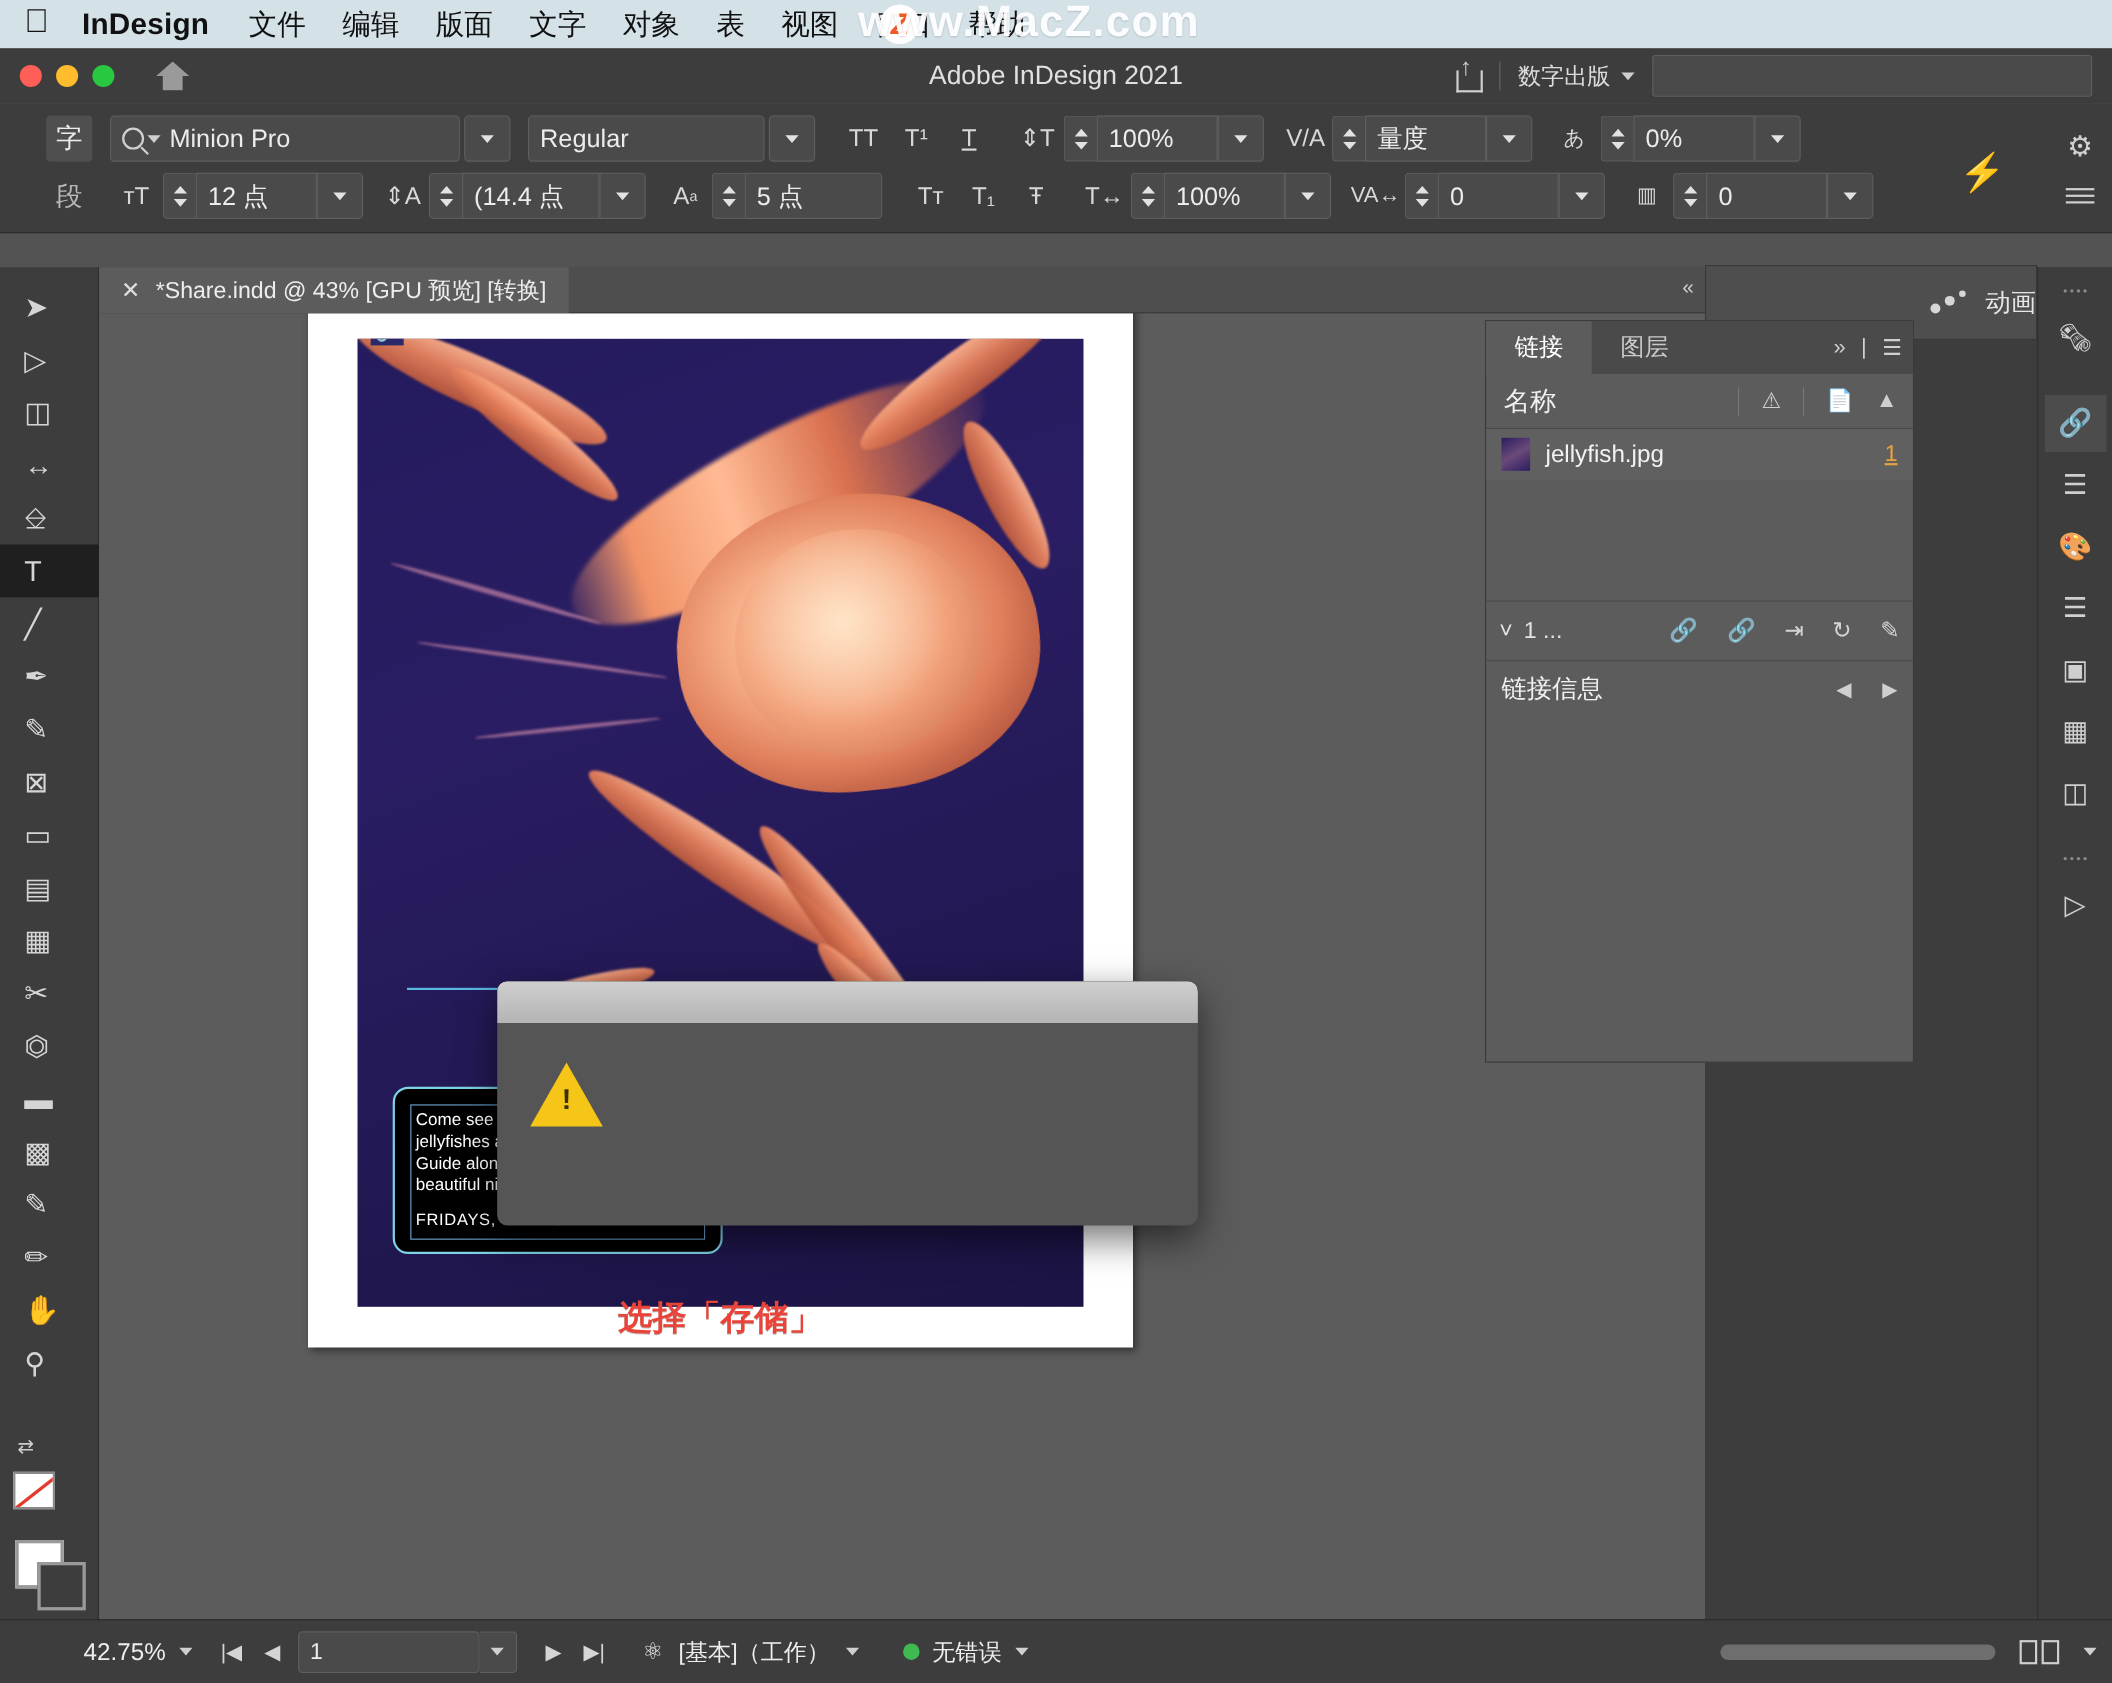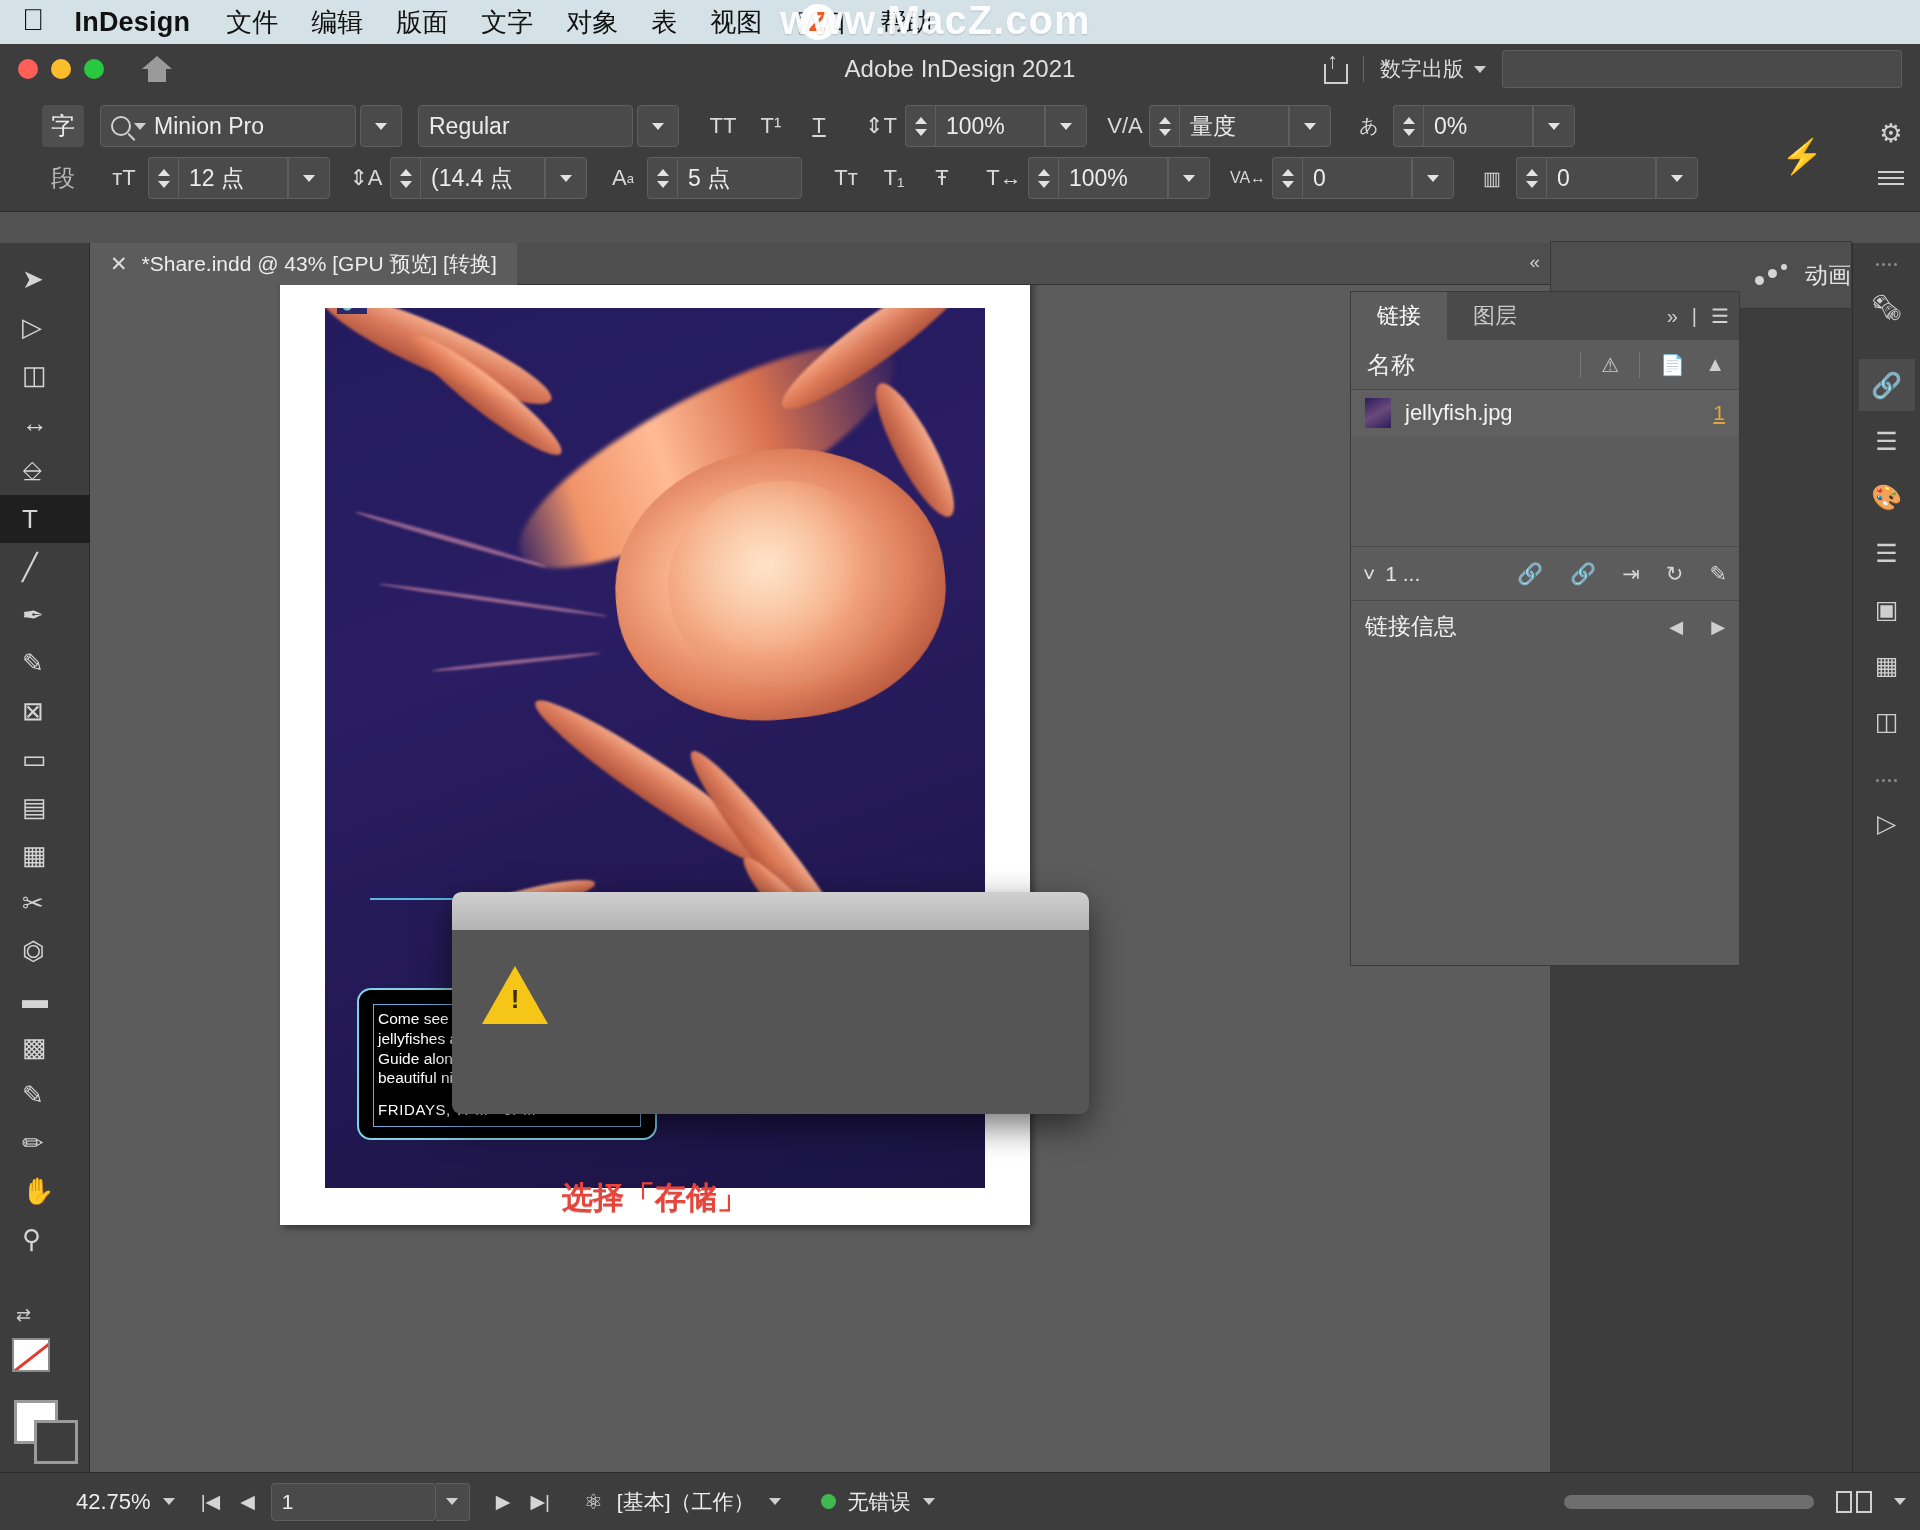--- a/index.html
+++ b/index.html
@@ -462,21 +462,21 @@
       </div>
       <div class="tb-search" placeholder=""></div>
     </div>
   </div>
 
   <div class="ctrlpanel">
 
     <div class="ctrl-row r1">
       <div class="mode-btn">字</div>
       <div class="fld-grp">
-        <div class="fld" style="width:256px">
+        <div class="fld" style="width:318px">
           <span class="search-ico-small"></span>
           <span class="caret-dn" style="margin-right:8px"></span>
           <span>Minion Pro</span>
         </div>
         <div class="drop-btn">
             <span class="caret-dn"></span>
           </div>
       </div>
       <div class="fld-grp" style="margin-left:16px">
         <div class="fld" style="width:215px">
@@ -577,21 +577,21 @@
             <span class="up"></span>
             <span class="dn"></span>
           </div>
         <div class="fld" style="width:110px;border-radius:0">
           <span>100%</span>
         </div>
         <div class="drop-btn" style="margin-left:0;border-radius:0 4px 4px 0">
             <span class="caret-dn"></span>
           </div>
       </div>
-      <div class="ico-btn" style="margin-left:18px;font-size:16px">VA↔</div>
+      <div class="ico-btn" style="margin-left:18px;font-size:20px">VA↔</div>
       <div class="fld-grp">
         <div class="stepper">
             <span class="up"></span>
             <span class="dn"></span>
           </div>
         <div class="fld" style="width:110px;border-radius:0">
           <span>0</span>
         </div>
         <div class="drop-btn" style="margin-left:0;border-radius:0 4px 4px 0">
             <span class="caret-dn"></span>

